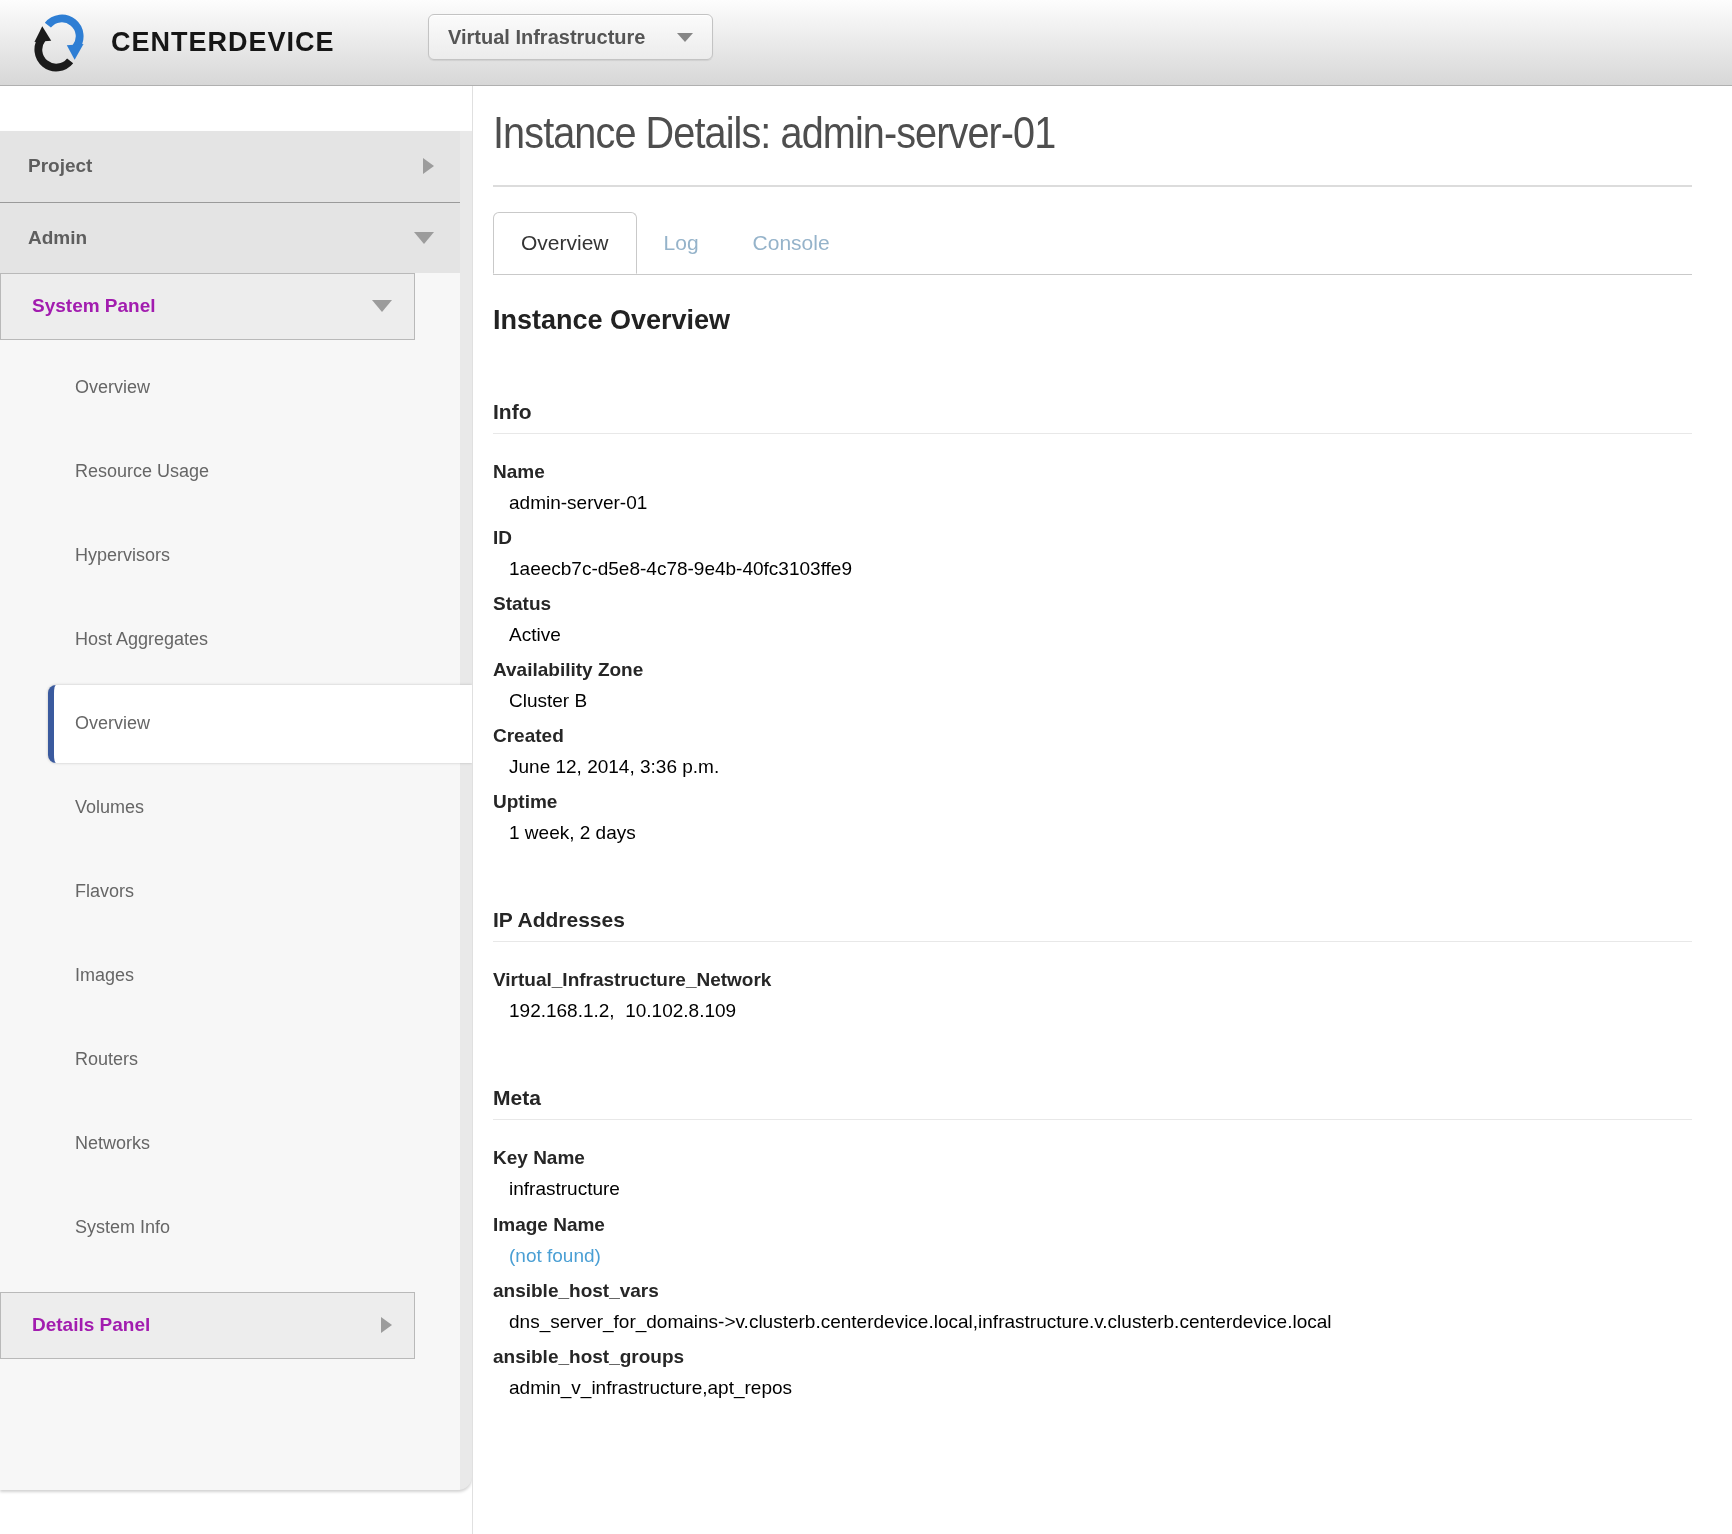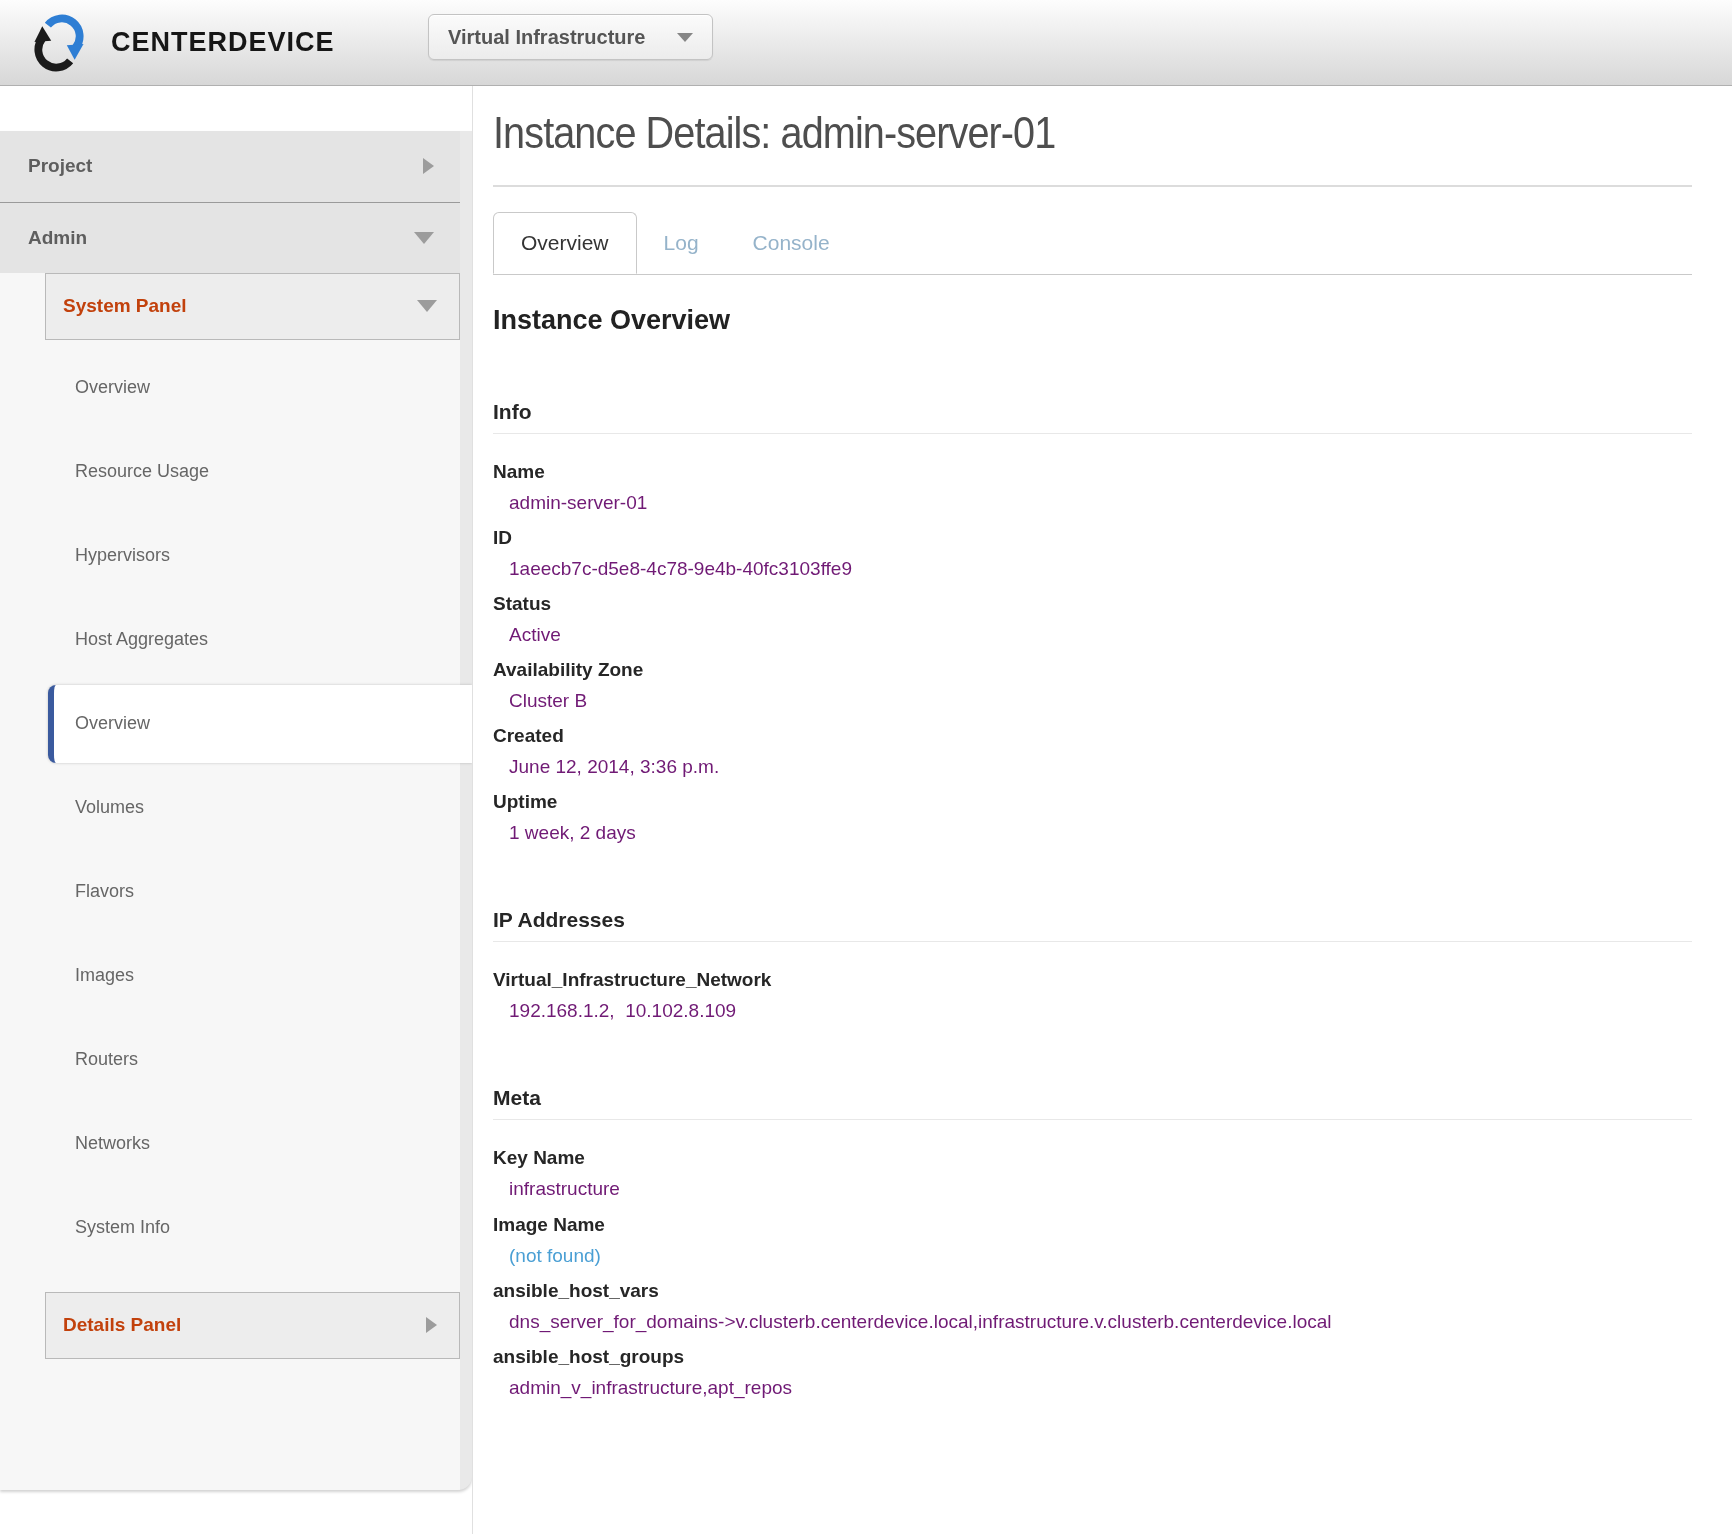--- a/index.html
+++ b/index.html
@@ -43,24 +43,24 @@
     padding:0 26px 0 28px; background:#e4e4e4;
     font-size:19px; font-weight:bold; color:#5e5e5e; cursor:pointer;
   }
   .acc-header.admin { height:70px; }
   .acc-header.project { border-bottom:1px solid #9a9a9a; }
   .caret { margin-left:auto; }
   .caret-right { width:0;height:0;border-top:8px solid transparent;border-bottom:8px solid transparent;border-left:11px solid #9c9c9c; }
   .caret-down { width:0;height:0;border-left:10px solid transparent;border-right:10px solid transparent;border-top:12px solid #9c9c9c; }
 
   .panel-box {
-    width:calc(100% - 45px); margin-left:45px; height:67px;
+    width:calc(100% - 45px); height:67px;
     background:#ededed; border:1px solid #b9b9b9;
-    display:flex; align-items:center; padding:0 22px 0 17px;
-    font-size:19px; font-weight:bold; color:#c2410c; cursor:pointer;
+    display:flex; align-items:center; padding:0 22px 0 31px;
+    font-size:19px; font-weight:bold; color:#a21caf; cursor:pointer;
   }
   .panel-box.identity { margin-top:22px; }
 
   .side-items { padding-top:6px; }
   .side-item {
     height:84px; display:flex; align-items:center;
     padding-left:75px; font-size:18px; color:#666; cursor:pointer;
   }
   .side-item.active {
     height:78px; margin:3px -12px 3px 48px; padding-left:21px;
@@ -97,21 +97,21 @@
 
   .detail-section { margin-top:64px; }
   .detail-section.first { }
   .section-title {
     margin:0; font-size:21px; font-weight:bold; color:#262626;
     padding-bottom:9px; border-bottom:1px solid #e8e8e8;
   }
   dl { margin:27px 0 0; }
   dt { margin-top:13px; font-size:19px; font-weight:bold; color:#262626; line-height:1.16; }
   dt:first-of-type { margin-top:0; }
-  dd { margin:9px 0 0 16px; font-size:19px; color:#701a75; line-height:1.16; white-space:pre-wrap; }
+  dd { margin:9px 0 0 16px; font-size:19px; color:#000000; line-height:1.16; white-space:pre-wrap; }
   dd.link { color:#4a9fd4; cursor:pointer; }
 </style>
 </head>
 <body>
 
 <div class="page">
 
   <header class="app-header">
     <div class="brand">
       <span style="display:inline-flex;">

